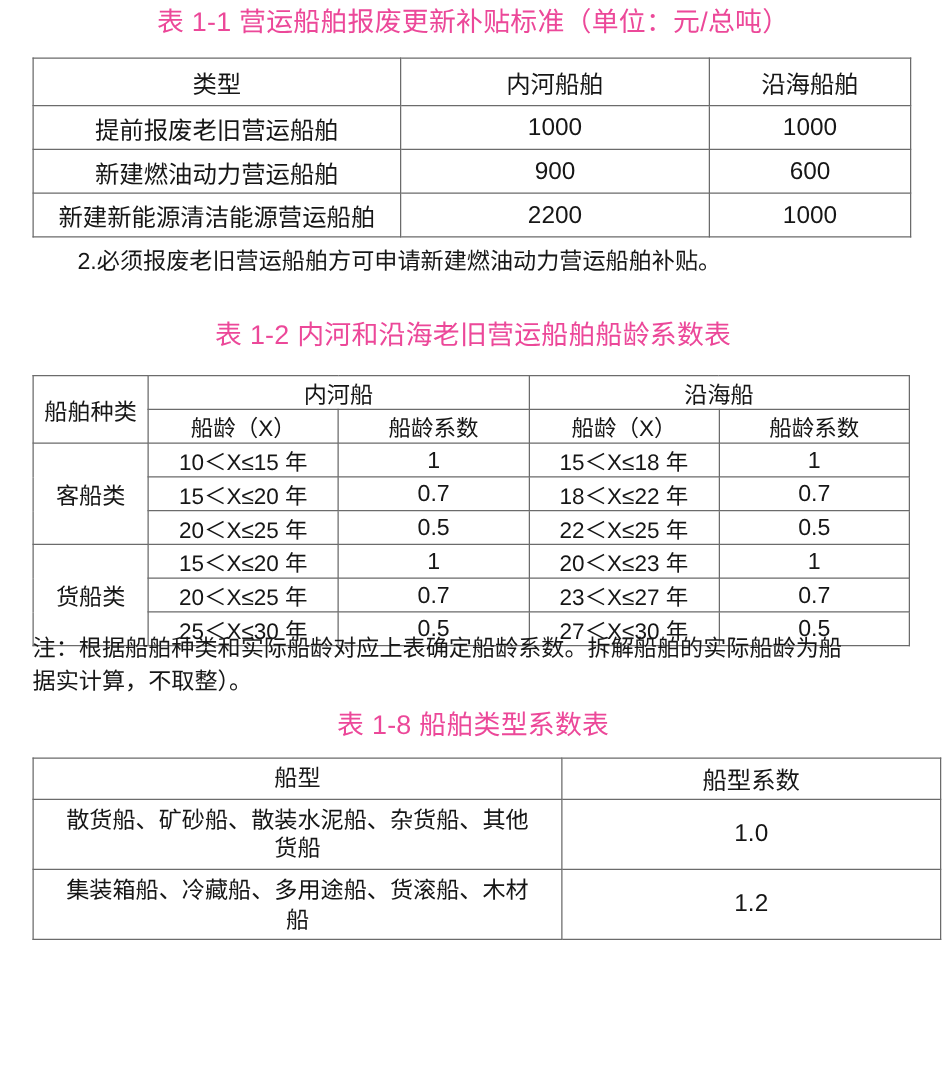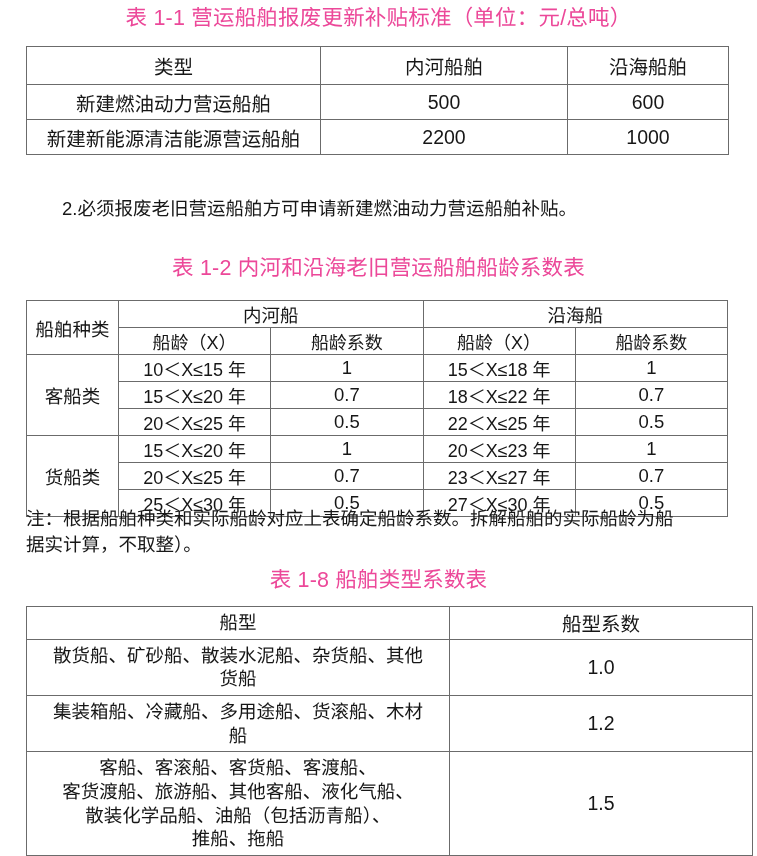--- a/index.html
+++ b/index.html
@@ -104,22 +104,27 @@
 
   <div class="t11-wrap">
     <table class="doc-table t11">
       <tbody>
         <tr class="hdr">
           <td class="c-type">类型</td>
           <td class="c-inland">内河船舶</td>
           <td class="c-coast">沿海船舶</td>
         </tr>
         <tr>
+          <td class="c-type">提前报废老旧营运船舶</td>
+          <td class="c-inland">1000</td>
+          <td class="c-coast">1000</td>
+        </tr>
+        <tr>
           <td class="c-type">新建燃油动力营运船舶</td>
-          <td class="c-inland">500</td>
+          <td class="c-inland">900</td>
           <td class="c-coast">600</td>
         </tr>
         <tr>
           <td class="c-type">新建新能源清洁能源营运船舶</td>
           <td class="c-inland">2200</td>
           <td class="c-coast">1000</td>
         </tr>
       </tbody>
     </table>
   </div>
@@ -205,24 +210,17 @@
         <tr>
           <td class="c-shiptype multiline">散货船、矿砂船、散装水泥船、杂货船、其他
 货船</td>
           <td class="c-coef">1.0</td>
         </tr>
         <tr>
           <td class="c-shiptype multiline">集装箱船、冷藏船、多用途船、货滚船、木材
 船</td>
           <td class="c-coef">1.2</td>
         </tr>
-        <tr>
-          <td class="c-shiptype multiline">客船、客滚船、客货船、客渡船、
-客货渡船、旅游船、其他客船、液化气船、
-散装化学品船、油船（包括沥青船）、
-推船、拖船</td>
-          <td class="c-coef">1.5</td>
-        </tr>
       </tbody>
     </table>
   </div>
 
 </div>
 
 </body></html>

